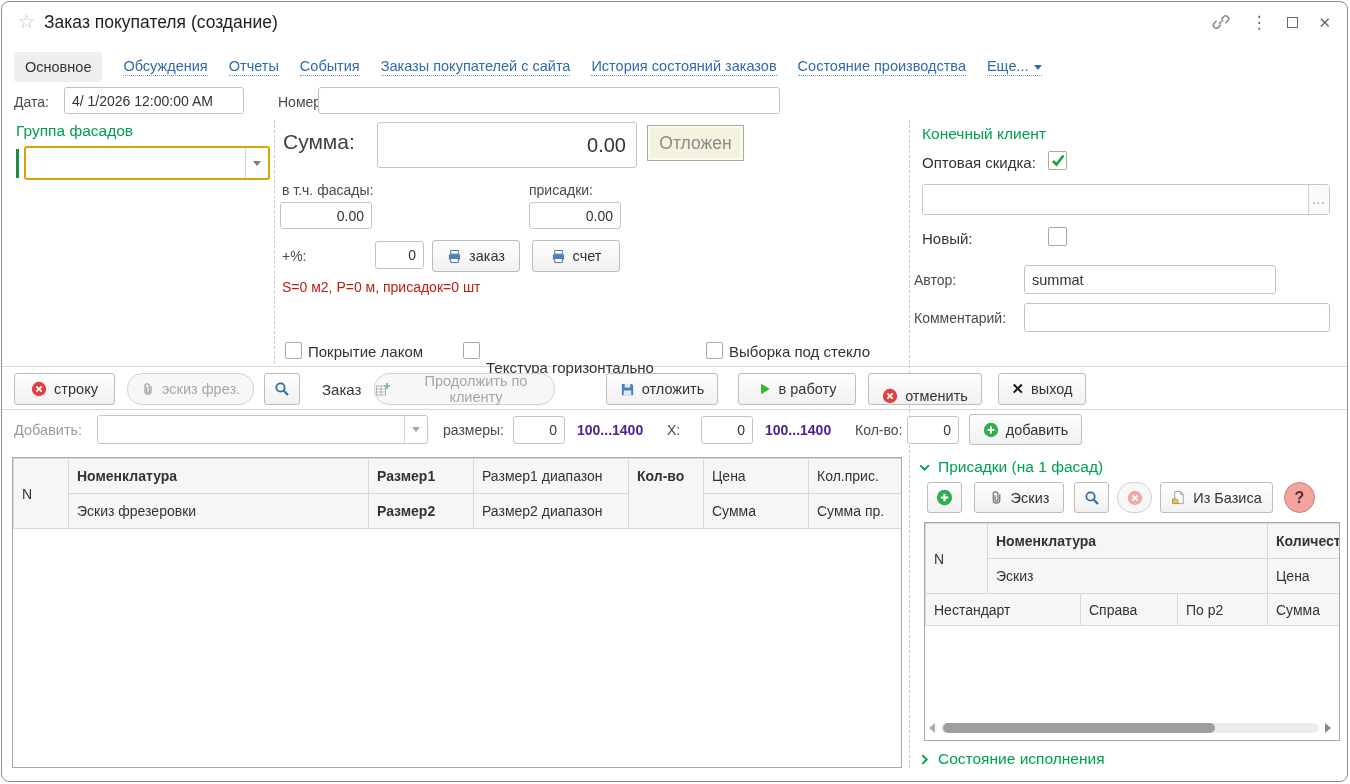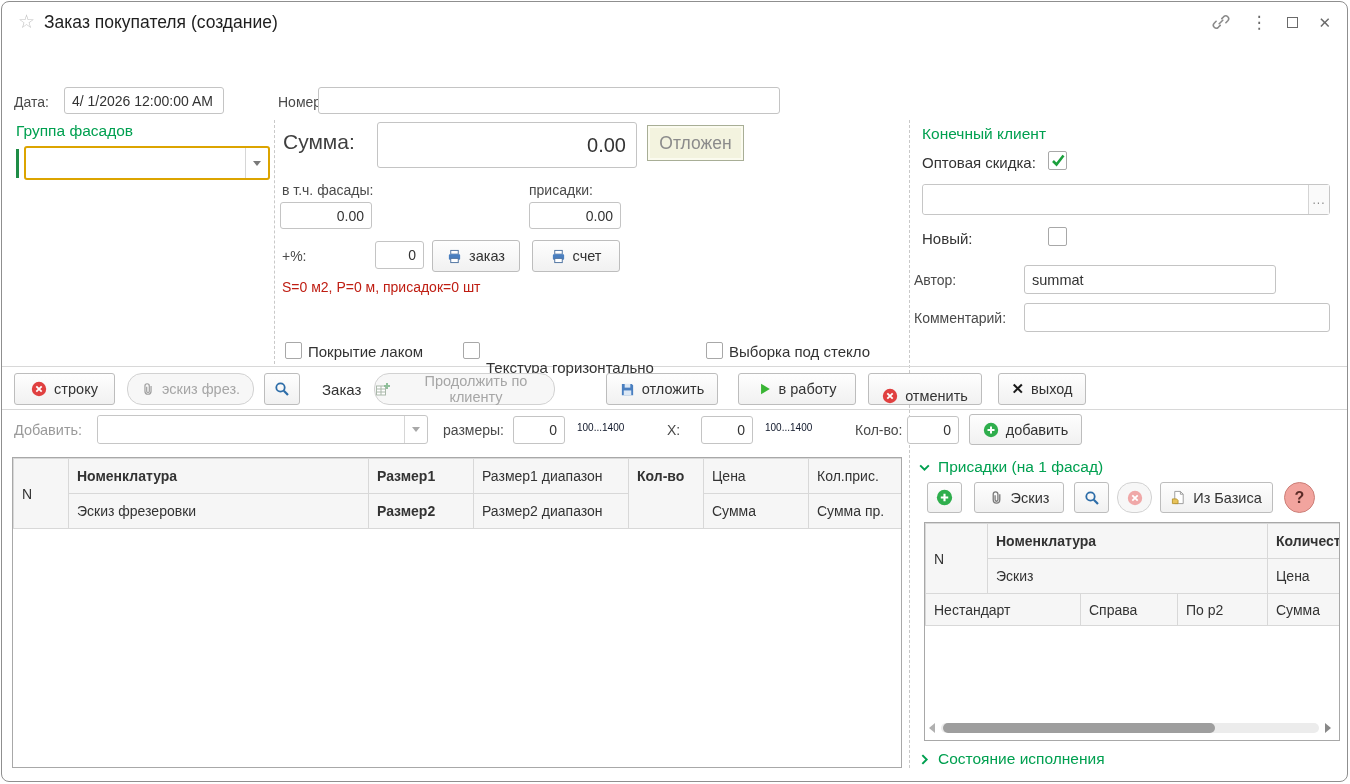--- a/index.html
+++ b/index.html
@@ -21,21 +21,21 @@
   .tab-active { background:#efefef; border-radius:3px; padding:7px 11px; color:#333; font-size:14.5px; }
   .tab-link { color:#2e6bab; font-size:14.5px; border-bottom:1px dotted #6f93c0; padding-bottom:1px; cursor:pointer; }
   .more-arrow { display:inline-block; width:0; height:0; border-left:4px solid transparent;
     border-right:4px solid transparent; border-top:5px solid #2e6bab; margin-left:5px; vertical-align:middle; }
 
   .lbl { color:#4a4a4a; font-size:14px; }
   .lbl15 { color:#333; font-size:15px; }
   .gray-lbl { color:#9a9a9a; font-size:14.5px; }
   .green-title { color:#00a050; font-size:15.5px; }
   .red-note { color:#bf1d12; font-size:14px; }
-  .range { color:#0f172a; font-size:10px; }
+  .range { color:#4c1d95; font-size:14px;font-weight:bold; }
 
   .input { border:1px solid #c4c4c4; border-radius:3px; background:#fff; font-family:inherit;
     font-size:14px; color:#333; padding:0 7px; outline:none; }
   .input.right { text-align:right; }
   .bigsum { font-size:20px; text-align:right; padding-right:10px; }
 
   .combo { border:1px solid #c6c6c6; border-radius:3px; background:#fff; display:flex; }
   .combo .val { flex:1; }
   .combo .dd { width:23px; border-left:1px solid #d6d6d6; display:flex; align-items:center; justify-content:center; cursor:pointer; }
   .dd-arrow { width:0; height:0; border-left:4px solid transparent; border-right:4px solid transparent; border-top:5px solid #7a7a7a; }
@@ -87,23 +87,33 @@
     <svg width="18" height="18" viewBox="0 0 18 18" fill="none" stroke="#8a8a8a" stroke-width="1.6" stroke-linecap="round">
         <path d="M7.2 10.8 L10.8 7.2"></path>
         <path d="M9.8 5.6 l1.9-1.9 a2.9 2.9 0 0 1 4.1 4.1 L13.9 9.7"></path>
         <path d="M8.2 12.4 l-1.9 1.9 a2.9 2.9 0 0 1-4.1-4.1 L4.1 8.3"></path>
       </svg>
     <span class="glyph" style="font-size:17px;">⋮</span>
     <span class="maxbox"></span>
     <span class="glyph">✕</span>
   </div>
 
+  <div class="abs tabs" style="left:12px; top:50px;">
+    <span class="tab-active">Основное</span>
+    <span class="tab-link">Обсуждения</span>
+    <span class="tab-link">Отчеты</span>
+    <span class="tab-link">События</span>
+    <span class="tab-link">Заказы покупателей с сайта</span>
+    <span class="tab-link">История состояний заказов</span>
+    <span class="tab-link">Состояние производства</span>
+    <span class="tab-link" style="border-bottom-style:dotted;"><span>Еще...</span><span class="more-arrow"></span></span>
+  </div>
 
   <span class="abs lbl" style="left:12px; top:92px;">Дата:</span>
-  <input class="abs input" style="left: 62px; top: 85px; width: 160px; height: 27px;" value="4/ 1/2026 12:00:00 AM">
+  <input class="abs input" style="left: 62px; top: 85px; width: 180px; height: 27px;" value="4/ 1/2026 12:00:00 AM">
   <span class="abs lbl" style="left:276px; top:92px;">Номер:</span>
   <input class="abs input" style="left: 316px; top: 85px; width: 462px; height: 27px;" value="">
 
   <div class="abs vdash" style="left:272px; top:118px; height:244px;"></div>
   <div class="abs vdash" style="left:907px; top:118px; height:648px;"></div>
   <div class="abs hline" style="left:0; top:364px; width:1347px;"></div>
   <div class="abs hline" style="left:0; top:407px; width:1347px;"></div>
 
   <div class="abs green-title" style="left:14px; top:120px;">Группа фасадов</div>
   <div class="abs" style="left:14px; top:147px; width:3px; height:29px; background:#1e8c46;"></div>

